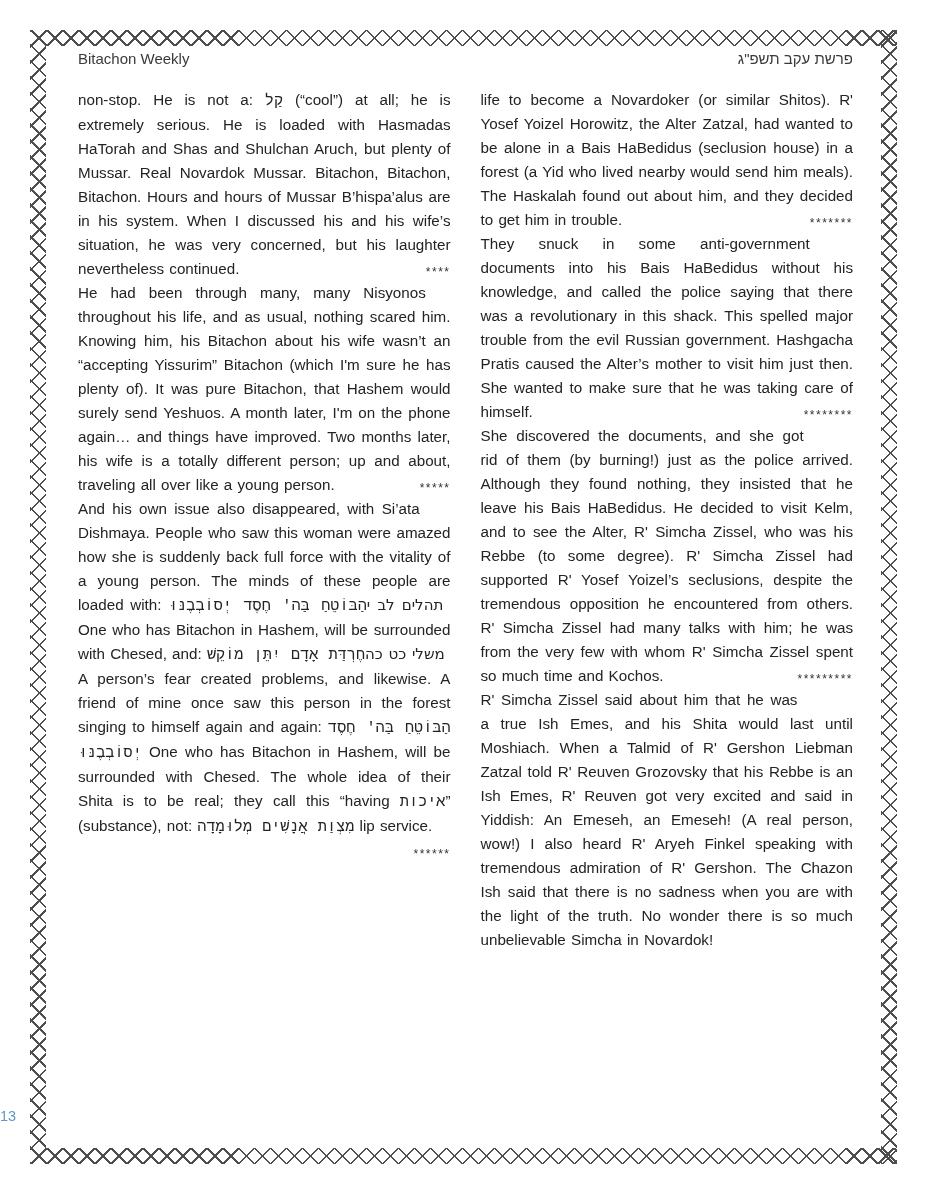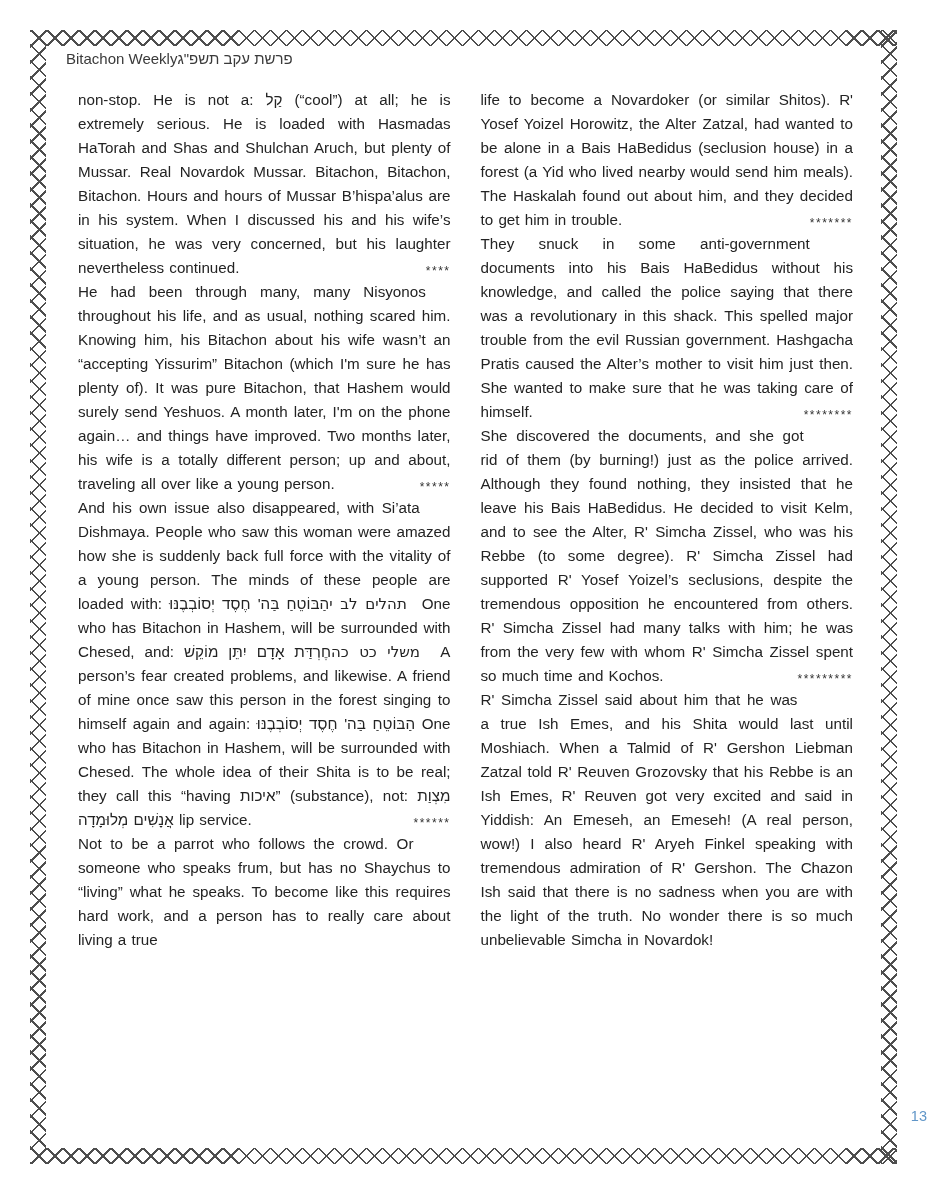--- a/index.html
+++ b/index.html
@@ -21,55 +21,55 @@
   .edge.left   { left: 0;  top: 0; bottom: 0; width: 16px; }
   .edge.right  { right: 0; top: 0; bottom: 0; width: 16px; }
   .lattice {
     background-image:
       repeating-linear-gradient(45deg,  var(--border-color,#555) 0 1.6px, transparent 1.6px 11.3px),
       repeating-linear-gradient(135deg, var(--border-color,#555) 0 1.6px, transparent 1.6px 11.3px);
   }
 
   
   .header {
-    position: absolute; left: 66px; right: 74px; top: 50px;
-    display: flex; align-items: baseline;
+    position: absolute; left: 78px; right: 74px; top: 50px;
+    display: flex; justify-content: space-between; align-items: baseline;
     font-size: 15px; color: #3a3a3a;
   }
 
   
   .columns {
     position: absolute; left: 78px; right: 74px; top: 88px;
     display: flex; gap: 30px;
   }
   .col { flex: 1 1 0; min-width: 0; }
   .para {
     margin: 0;
     text-align: justify;
     font-size: 15.2px;
     line-height: 24px;
     color: #232323;
     word-spacing: 1px;
   }
   .run-n  { }
   .run-i  { }
-  .run-he  { font-family: Liberation Sans, sans-serif; unicode-bidi: isolate; }
+  .run-he  { font-family: Liberation Mono, monospace; unicode-bidi: isolate; }
   .run-hes { font-family: "DejaVu Sans", sans-serif; font-size: 15px; unicode-bidi: isolate; }
   .stars {
     float: right;
     font-size: 12px;
     letter-spacing: 1.5px;
     margin-top: 3px;
     color: #333333;
   }
 
   
   .page-number {
     position: absolute; left: 0; right: 0; bottom: 76px;
-    text-align: right;
+    text-align: left;
     font-size: 14.5px;
   }
 </style>
 </head>
 <body>
 
 <div class="frame">
   <div class="edge top lattice"></div>
   <div class="edge bottom lattice"></div>
   <div class="edge left lattice"></div>
@@ -79,21 +79,20 @@
 <div class="header">
   <span>Bitachon Weekly</span>
   <span dir="rtl">פרשת עקב תשפ"ג</span>
 </div>
 
 <div class="columns">
   <div class="col">
       <p class="para"><span class="run-n">non-stop. He is not a: </span><span class="run-he" dir="rtl">קַל</span><span class="run-n"> (“cool”) at all; he is extremely serious. He is loaded with </span><span class="run-i">Hasmadas HaTorah</span><span class="run-n"> and </span><span class="run-i">Shas</span><span class="run-n"> and </span><span class="run-i">Shulchan Aruch</span><span class="run-n">, but plenty of </span><span class="run-i">Mussar</span><span class="run-n">. Real </span><span class="run-i">Novardok Mussar</span><span class="run-n">. </span><span class="run-i">Bitachon</span><span class="run-n">, </span><span class="run-i">Bitachon</span><span class="run-n">, </span><span class="run-i">Bitachon</span><span class="run-n">. Hours and hours of </span><span class="run-i">Mussar B’hispa’alus</span><span class="run-n"> are in his system. When I discussed his and his wife’s situation, he was very concerned, but his laughter nevertheless continued.</span><span class="stars">****</span></p>
       <p class="para"><span class="run-n">He had been through many, many </span><span class="run-i">Nisyonos</span><span class="run-n"> throughout his life, and as usual, nothing scared him. Knowing him, his </span><span class="run-i">Bitachon</span><span class="run-n"> about his wife wasn’t an “accepting </span><span class="run-i">Yissurim</span><span class="run-n">” Bitachon (which I'm sure he has plenty of). It was pure </span><span class="run-i">Bitachon</span><span class="run-n">, that Hashem would surely send </span><span class="run-i">Yeshuos</span><span class="run-n">. A month later, I'm on the phone again… and things have improved. Two months later, his wife is a totally different person; up and about, traveling all over like a young person.</span><span class="stars">*****</span></p>
       <p class="para"><span class="run-n">And his own issue also disappeared, with </span><span class="run-i">Si’ata Dishmaya</span><span class="run-n">. People who saw this woman were amazed how she is suddenly back full force with the vitality of a young person. The minds of these people are loaded with: </span><span class="run-he" dir="rtl">הַבּוֹטֵחַ בַּה' חֶסֶד יְסוֹבְבֶנּוּ</span><span class="run-hes" dir="rtl"> תהלים לב י</span><span class="run-n"> One who has </span><span class="run-i">Bitachon</span><span class="run-n"> in Hashem, will be surrounded with </span><span class="run-i">Chesed</span><span class="run-n">, and: </span><span class="run-he" dir="rtl">חֶרְדַּת אָדָם יִתֵּן מוֹקֵשׁ</span><span class="run-hes" dir="rtl"> משלי כט כה</span><span class="run-n"> A person’s fear created problems, and likewise. A friend of mine once saw this person in the forest singing to himself again and again: </span><span class="run-he" dir="rtl">הַבּוֹטֵחַ בַּה' חֶסֶד יְסוֹבְבֶנּוּ</span><span class="run-n"> One who has </span><span class="run-i">Bitachon</span><span class="run-n"> in Hashem, will be surrounded with </span><span class="run-i">Chesed</span><span class="run-n">. The whole idea of their </span><span class="run-i">Shita</span><span class="run-n"> is to be real; they call this “having </span><span class="run-he" dir="rtl">איכות</span><span class="run-n">” (substance), not: </span><span class="run-he" dir="rtl">מִצְוַת אֲנָשִׁים מְלוּמָדָה</span><span class="run-n"> lip service.</span><span class="stars">******</span></p>
-      <p class="para"><span class="run-n">Not to be a parrot who follows the crowd. Or someone who speaks frum, but has no </span><span class="run-i">Shaychus</span><span class="run-n"> to “living” what he speaks. To become like this requires hard work, and a person has to really care about living a true</span></p>
     </div>
   <div class="col">
       <p class="para"><span class="run-n">life to become a </span><span class="run-i">Novardoker</span><span class="run-n"> (or similar </span><span class="run-i">Shitos</span><span class="run-n">). R' Yosef Yoizel Horowitz, the </span><span class="run-i">Alter Zatzal</span><span class="run-n">, had wanted to be alone in a </span><span class="run-i">Bais HaBedidus</span><span class="run-n"> (seclusion house) in a forest (a </span><span class="run-i">Yid</span><span class="run-n"> who lived nearby would send him meals). The </span><span class="run-i">Haskalah</span><span class="run-n"> found out about him, and they decided to get him in trouble.</span><span class="stars">*******</span></p>
       <p class="para"><span class="run-n">They snuck in some anti-government documents into his </span><span class="run-i">Bais HaBedidus</span><span class="run-n"> without his knowledge, and called the police saying that there was a revolutionary in this shack. This spelled major trouble from the evil Russian government. </span><span class="run-i">Hashgacha Pratis</span><span class="run-n"> caused the </span><span class="run-i">Alter’s</span><span class="run-n"> mother to visit him just then. She wanted to make sure that he was taking care of himself.</span><span class="stars">********</span></p>
       <p class="para"><span class="run-n">She discovered the documents, and she got rid of them (by burning!) just as the police arrived. Although they found nothing, they insisted that he leave his </span><span class="run-i">Bais HaBedidus</span><span class="run-n">. He decided to visit </span><span class="run-i">Kelm</span><span class="run-n">, and to see the </span><span class="run-i">Alter</span><span class="run-n">, R' Simcha Zissel, who was his </span><span class="run-i">Rebbe</span><span class="run-n"> (to some degree). R' Simcha Zissel had supported R' Yosef Yoizel’s seclusions, despite the tremendous opposition he encountered from others. R' Simcha Zissel had many talks with him; he was from the very few with whom R' Simcha Zissel spent so much time and </span><span class="run-i">Kochos</span><span class="run-n">.</span><span class="stars">*********</span></p>
       <p class="para"><span class="run-n">R' Simcha Zissel said about him that he was a true </span><span class="run-i">Ish Emes</span><span class="run-n">, and his </span><span class="run-i">Shita</span><span class="run-n"> would last until </span><span class="run-i">Moshiach</span><span class="run-n">. When a </span><span class="run-i">Talmid</span><span class="run-n"> of R' Gershon Liebman </span><span class="run-i">Zatzal</span><span class="run-n"> told R' Reuven Grozovsky that his </span><span class="run-i">Rebbe</span><span class="run-n"> is an </span><span class="run-i">Ish Emes</span><span class="run-n">, R' Reuven got very excited and said in Yiddish: An </span><span class="run-i">Emeseh</span><span class="run-n">, an </span><span class="run-i">Emeseh!</span><span class="run-n"> (A real person, wow!) I also heard R' Aryeh Finkel speaking with tremendous admiration of R' Gershon. The </span><span class="run-i">Chazon Ish</span><span class="run-n"> said that there is no sadness when you are with the light of the truth. No wonder there is so much unbelievable </span><span class="run-i">Simcha</span><span class="run-n"> in </span><span class="run-i">Novardok!</span></p>
     </div>
 </div>
 
 <div class="page-number" style="color: rgb(96, 150, 200);">13</div>

